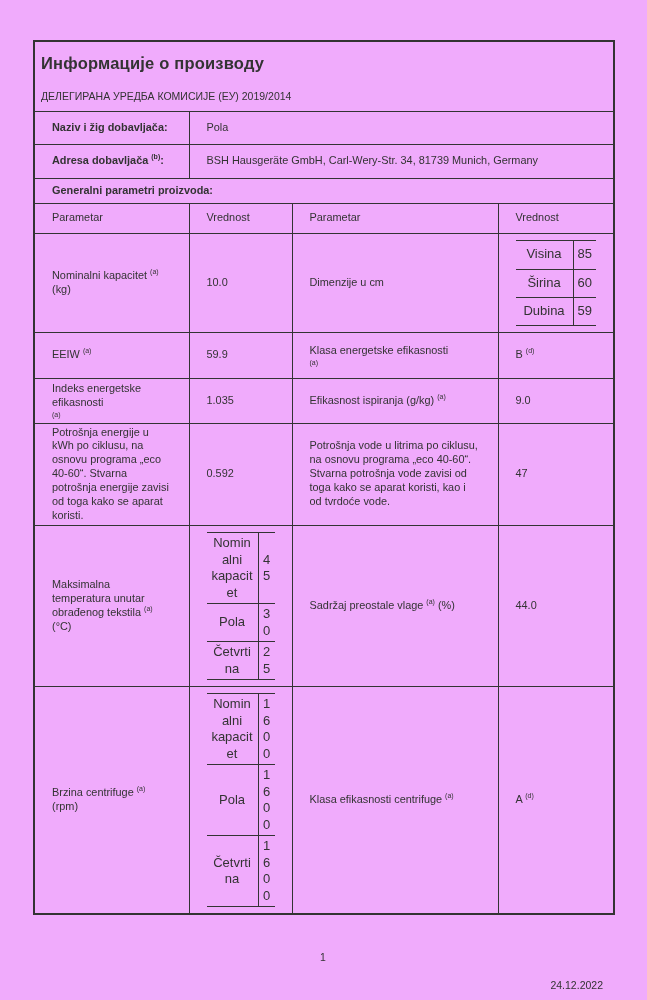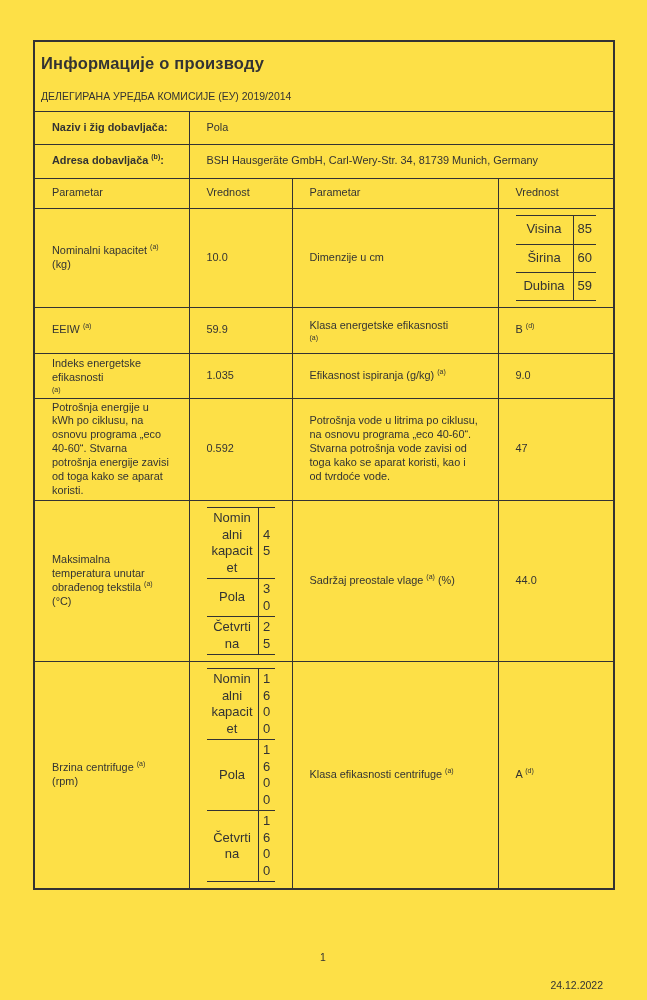--- a/index.html
+++ b/index.html
@@ -1,20 +1,20 @@
 <!DOCTYPE html>
 <html><head>
 <meta charset="utf-8">
 <style>
   html, body { margin: 0; padding: 0; background: #ffffff; }
   .page {
     position: relative;
     width: 647px;
     height: 1000px;
-    background: #fde047;
+    background: #f0abfc;
     font-family: "Liberation Sans", sans-serif;
     color: #333333;
     overflow: hidden;
   }
   table.doc {
     position: absolute;
     left: 33px;
     top: 40px;
     width: 580px;
     border-collapse: collapse;
@@ -121,20 +121,23 @@
       <td class="b">Naziv i žig dobavljača:</td>
       <td colspan="3">Pola</td>
     </tr>
 
     <tr style="height:34px">
       <td class="b"><span>Adresa dobavljača</span> <sup class="fn">(b)</sup><span>:</span></td>
       <td colspan="3">BSH Hausgeräte GmbH, Carl-Wery-Str. 34, 81739 Munich, Germany</td>
     </tr>
 
 
+    <tr style="height:25px">
+      <td colspan="4" class="b">Generalni parametri proizvoda:</td>
+    </tr>
 
     <tr style="height:30px">
       <td>Parametar</td>
       <td class="c">Vrednost</td>
       <td>Parametar</td>
       <td class="c">Vrednost</td>
     </tr>
 
     <tr style="height:99px">
       <td><span>Nominalni kapacitet</span> <sup class="fn">(a)</sup><span> (kg)</span></td>

